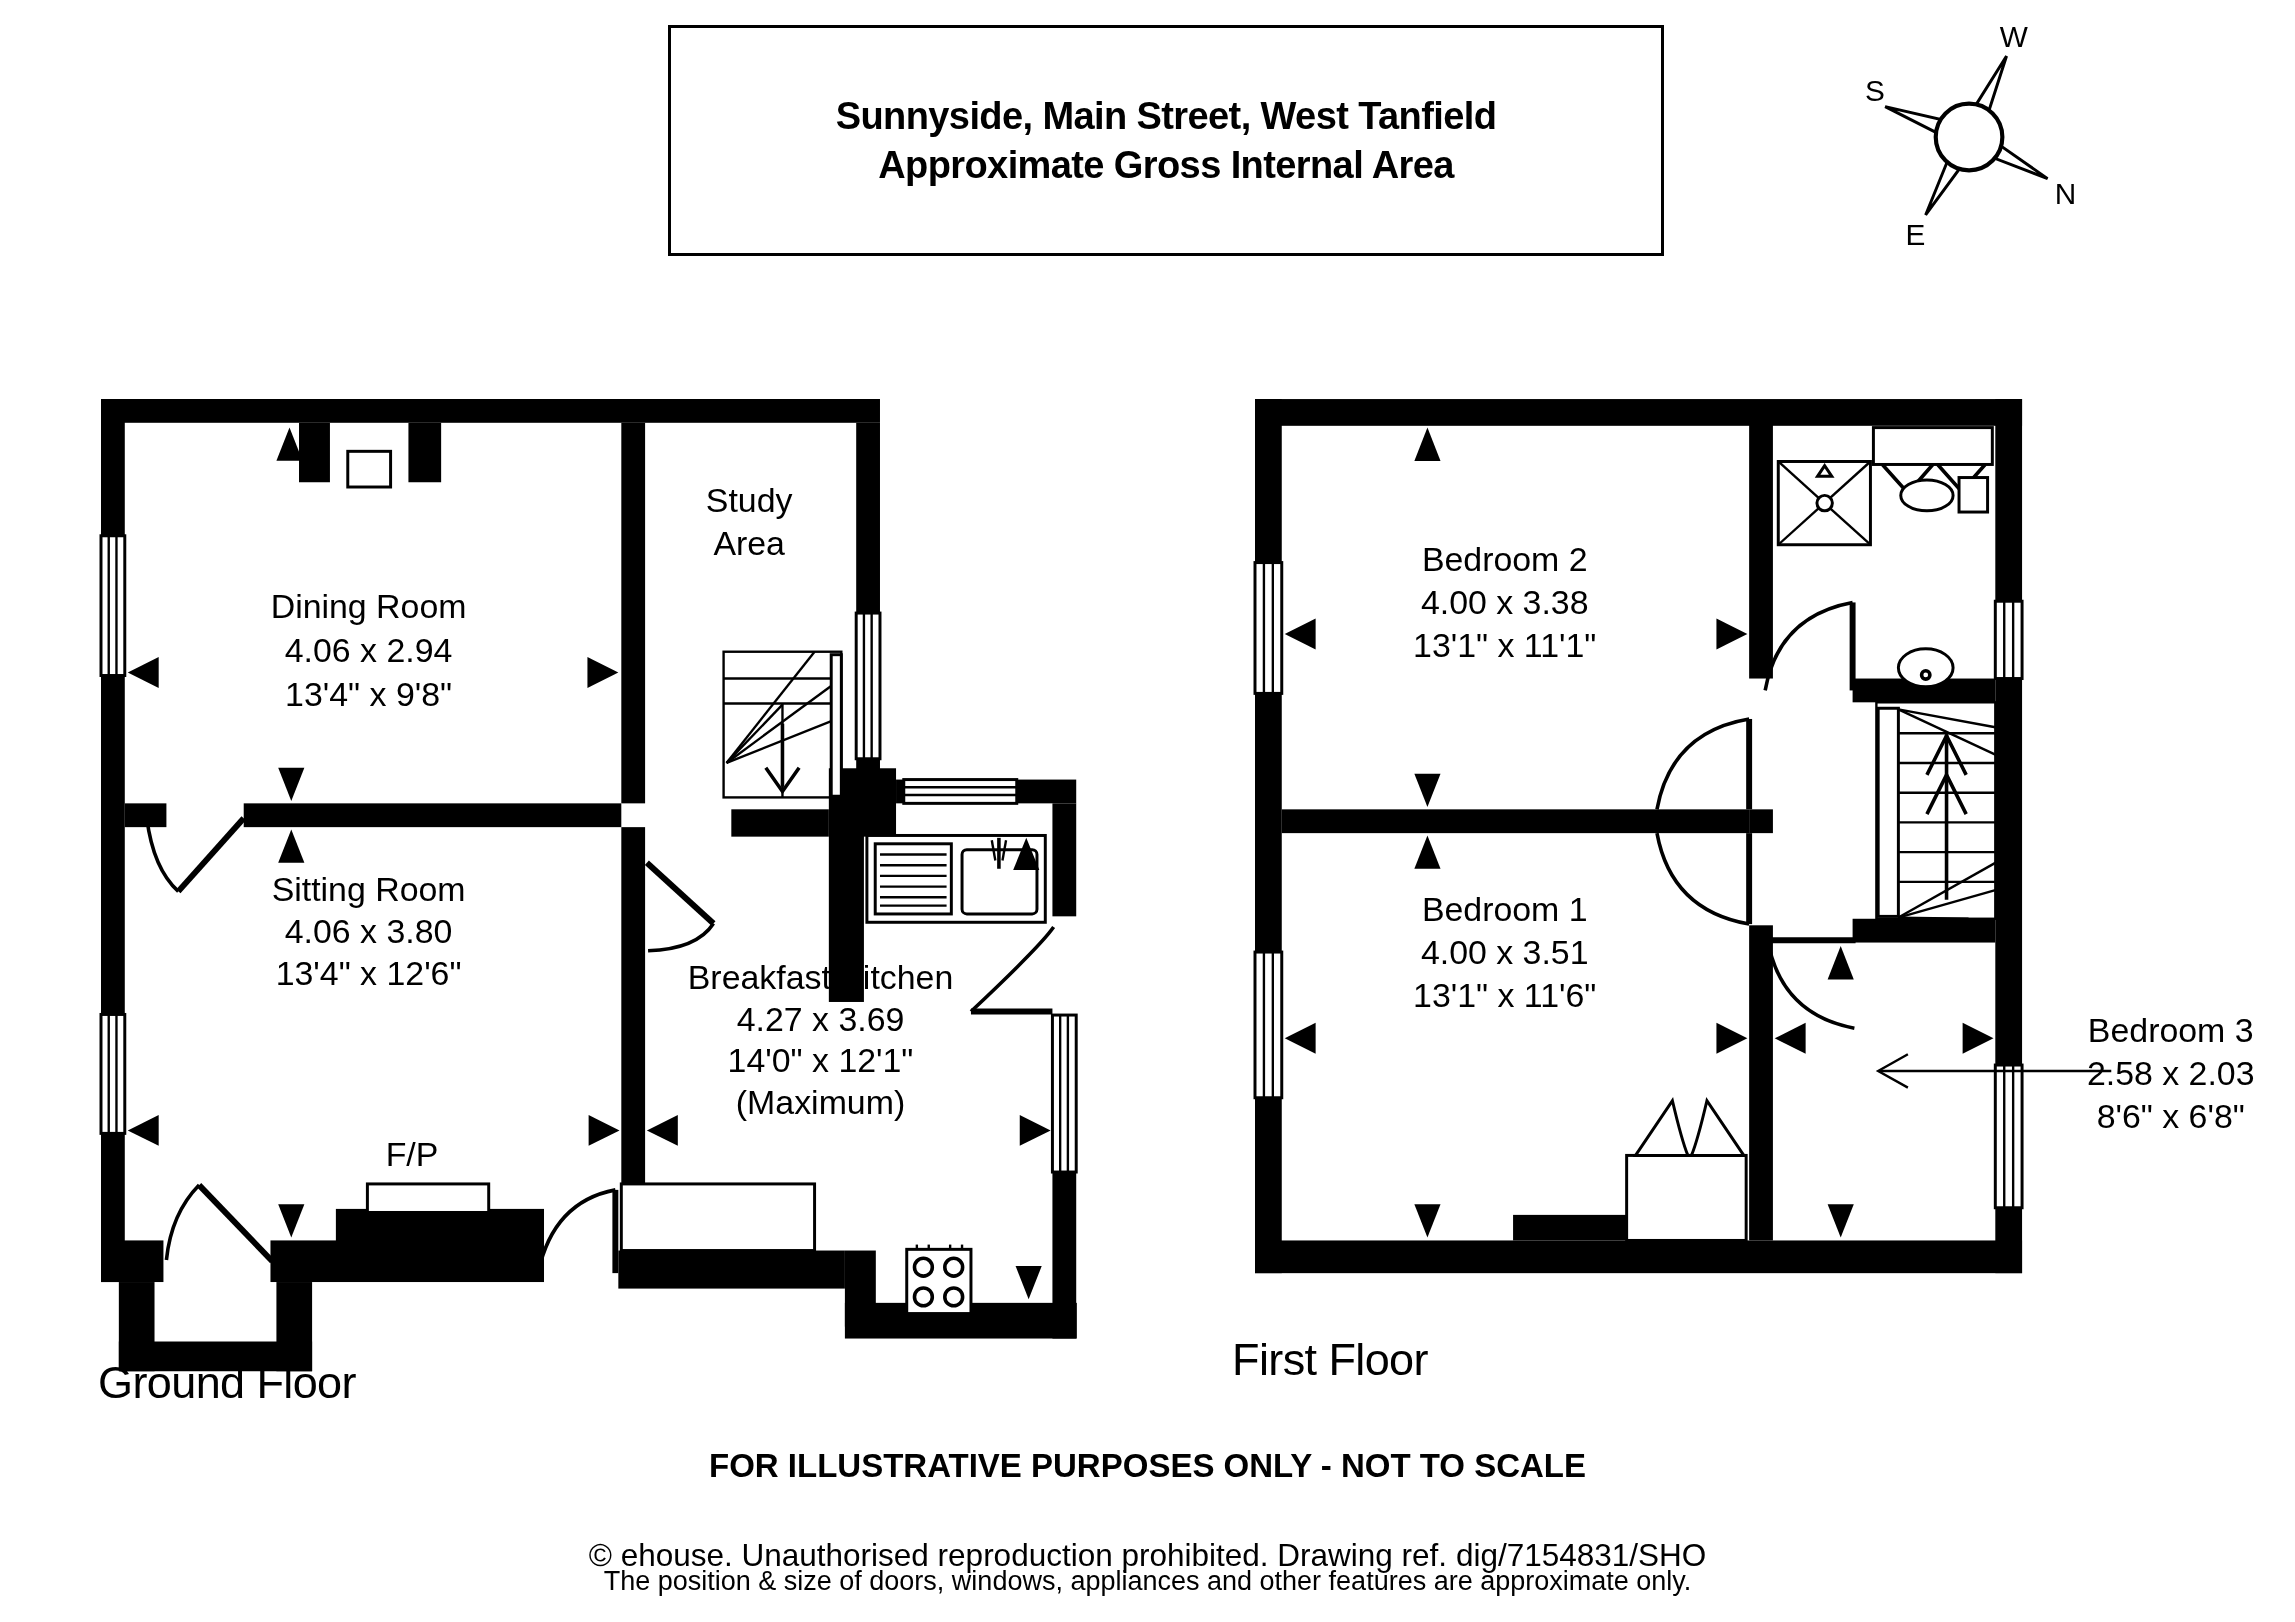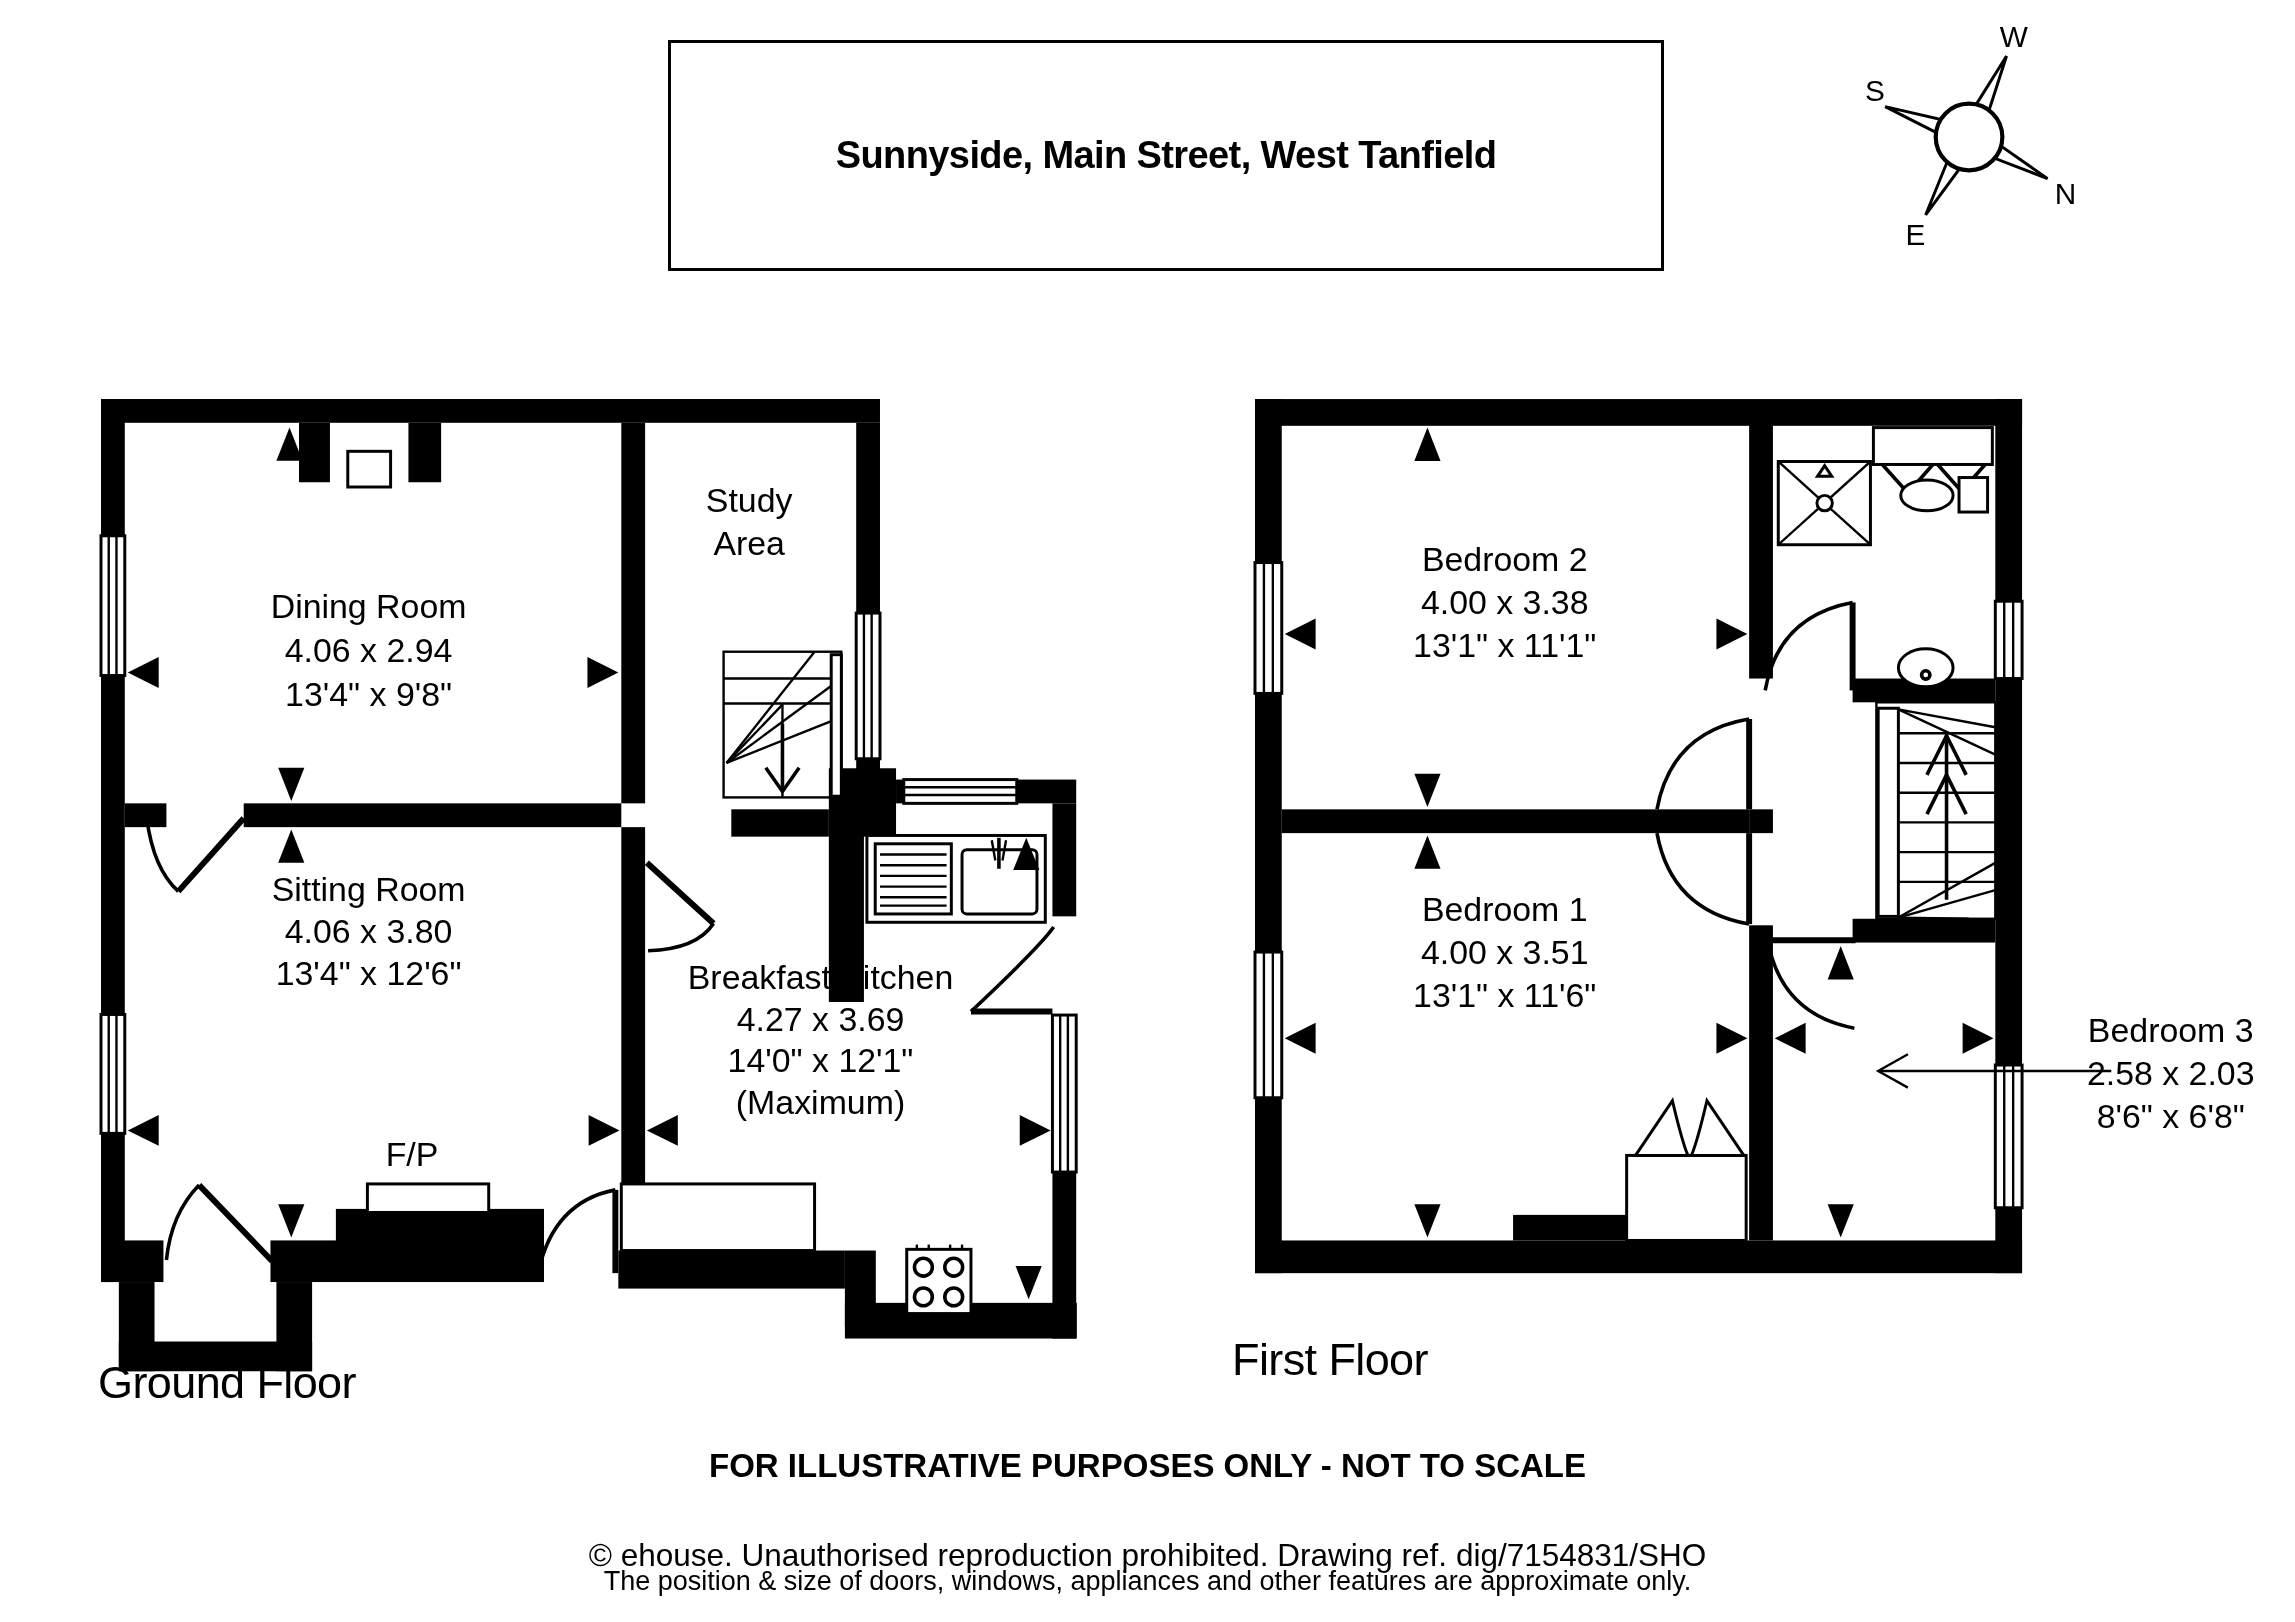--- a/index.html
+++ b/index.html
@@ -1,18 +1,18 @@
 <!DOCTYPE html>
 <html style="font-size:9.5px"><head>
 <meta charset="utf-8">
 <style>
   html,body{margin:0;padding:0;background:#fff;}
   body{width:2295px;height:1622px;position:relative;font-family:"Liberation Sans","DejaVu Sans",sans-serif;color:#000;}
   .abs{position:absolute;}
-  #title-box{left:668px;top:25px;width:990px;height:225px;border:3.6px solid #000;display:flex;flex-direction:column;align-items:center;justify-content:center;text-align:center;margin-top:15px;}
+  #title-box{left:668px;top:25px;width:990px;height:225px;border:3.6px solid #000;display:flex;flex-direction:column;align-items:center;justify-content:center;text-align:center;}
   #title-box div{font-weight:bold;font-size:38px;line-height:1.28;letter-spacing:-0.6px;}
   .floor-label{font-weight:normal;font-size:45px;letter-spacing:-0.6px;}
   #ground-label{left:98px;top:1357px;}
   #first-label{left:1232px;top:1334px;}
   .footer-line{left:0;width:2295px;text-align:center;}
   #footer1{top:1447px;font-weight:bold;font-size:33px;}
   #footer2{top:1566px;font-size:27px;}
   #footer3{top:1537px;font-size:31.5px;}
   svg{position:absolute;overflow:visible;}
   svg text{font-family:"Liberation Sans","DejaVu Sans",sans-serif;font-size:57px;fill:#000;}
@@ -22,20 +22,21 @@
   .thin{stroke:#000;stroke-width:4;fill:none;}
   .med{stroke:#000;stroke-width:6;fill:none;}
   .leaf{stroke:#000;stroke-width:10;fill:none;}
   .tri{fill:#000;stroke:none;}
 </style>
 </head>
 <body>
 
 <div class="abs" id="title-box">
   <div>Sunnyside, Main Street, West Tanfield</div>
+  <div>Approximate Gross Internal Area</div>
 </div>
 
 <svg class="abs" style="left:1856px;top:18px;" width="238" height="238" viewBox="0 0 400 400">
   <g>
     <polygon class="wfill" points="253,64 201,147 223,157"></polygon>
     <polygon class="wfill" points="322,270 242,214 231,235"></polygon>
     <polygon class="wfill" points="117,331 175,252 154,240"></polygon>
     <polygon class="wfill" points="49,149 136,193 145,171"></polygon>
   </g>
   <circle cx="190" cy="200" r="56" fill="#fff" stroke="#000" stroke-width="7"></circle>

